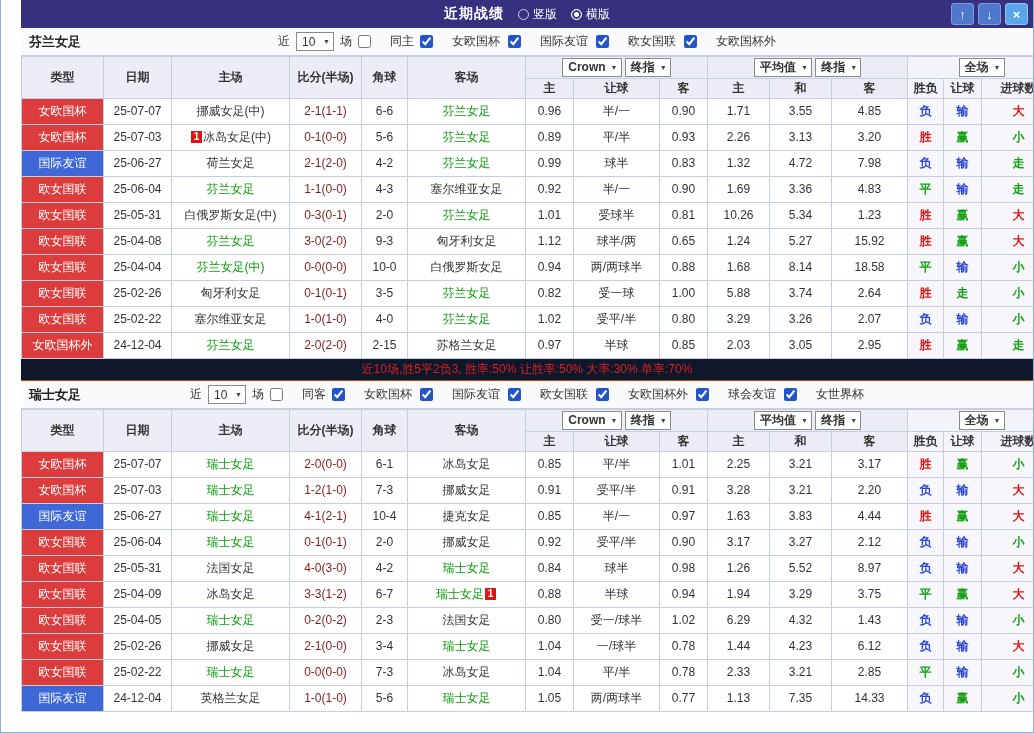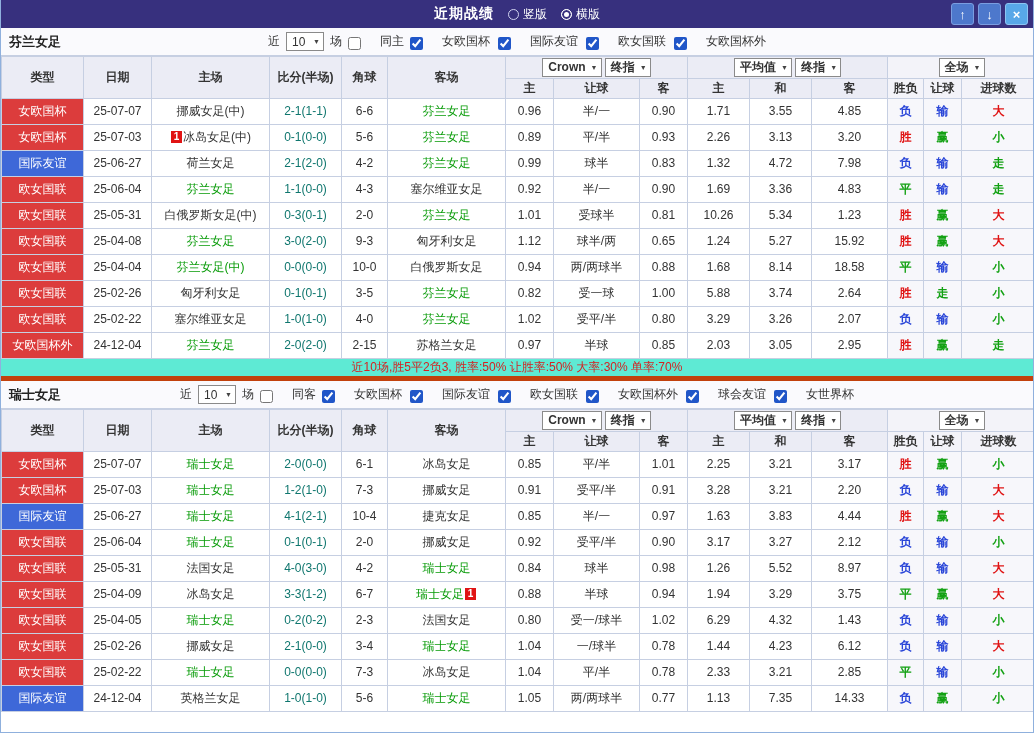--- a/index.html
+++ b/index.html
@@ -1,66 +1,66 @@
 <!DOCTYPE html>
 <html><head>
 <meta charset="utf-8">
 <style>
   * { box-sizing: border-box; margin: 0; padding: 0; }
   html,body { background:#fff; }
   body { font-family: "Liberation Sans", "DejaVu Sans", sans-serif; font-size: 12px; color:#333; }
-  .wrap { width:1034px; height:733px; border:1px solid #8fb0dd; border-top:none; overflow:hidden; background:#fff; }
+  .wrap { width:1034px; height:733px; border:1px solid #8fb0dd; border-top:none; overflow:hidden; background:#fff;padding-left:20px; }
 
   
   .topbar { height:28px; background:#37307e; position:relative; display:flex; align-items:center; color:#fff; }
   .topbar-center { flex:1; display:flex; justify-content:center; align-items:center; gap:14px; }
   .tb-title { font-weight:bold; font-size:14px; letter-spacing:1px; }
   .radio-opt { display:inline-flex; align-items:center; gap:4px; cursor:pointer; font-size:12px; }
   .rdo { width:11px; height:11px; border-radius:50%; border:1px solid #cfd2ee; background:transparent; position:relative; display:inline-block; }
   .rdo.on { background:#fff; border-color:#fff; box-shadow: inset 0 0 0 2px #37307e; }
   .win-btns { position:absolute; right:5px; top:3px; display:flex; gap:4px; }
   .wbtn { width:23px; height:22px; border-radius:3px; display:flex; align-items:center; justify-content:center;
           color:#fff; font-weight:bold; font-size:13px; cursor:pointer; }
   .wbtn.up, .wbtn.down { background:#4d78cc; border:1px solid #7a9de0; }
   .wbtn.close { background:#58a7e8; border:1px solid #8cc4f2; }
 
   
   .sec-head { height:28px; background:#fafafd; border-bottom:1px solid #c6cfe2; display:flex; align-items:center; position:relative; }
   .team-title { position:absolute; left:8px; font-weight:bold; font-size:13px; color:#222; }
   .filters { flex:1; display:flex; justify-content:center; align-items:center; gap:6px; color:#333; }
   .lg { display:inline-flex; align-items:center; gap:8px; }
-  label.chk { display:inline-flex; align-items:flex-end; gap:19px; cursor:pointer; }
+  label.chk { display:inline-flex; align-items:center; gap:19px; cursor:pointer; }
   input[type=checkbox] { width:13px; height:13px; accent-color:#2056c8; margin:0; }
 
   
   .sel { display:inline-flex; align-items:center; justify-content:space-between; border:1px solid #8a8a8a;
          background:#fff; height:19px; padding:0 3px 0 5px; min-width:38px; cursor:pointer; gap:5px; }
   .sel .car { font-size:7px; color:#444; }
 
   
   table { border-collapse:collapse; table-layout:fixed; width:100%; }
   th, td { border:1px solid #c6cfe2; text-align:center; overflow:hidden; white-space:nowrap; }
   thead th { background:#ebecf5; font-weight:bold; color:#333; height:20px; font-size:12px; }
   thead tr.grp th { height:22px; }
   tbody td { height:25px; line-height:25px; background:#fff; font-size:12px; }
   .tint { background:#f3f3f9 !important; }
   tbody td.tint { background:#f7f7fb !important; }
 
   td.lt-r { background:#dc3c3c; color:#fff; }
   td.lt-b { background:#3e68d8; color:#fff; }
-  td.score { color:#0f766e; }
+  td.score { color:#7f1d1d; }
   .fo { color:#089b08; }
   .badge { display:inline-block; background:#e01414; color:#fff; font-size:10px; line-height:12px;
            min-width:11px; height:12px; margin:0 1px; vertical-align:1px; font-weight:bold; }
   .cr { color:#e01414; font-weight:bold; }
   .cb { color:#2a46d8; font-weight:bold; }
   .cg { color:#13a113; font-weight:bold; }
 
   .summary { height:22px; display:flex; align-items:center; justify-content:center;
-             color:#d42222; background:#5eead4; border-bottom:5px solid #c2410c; font-size:12px; }
+             color:#d42222; background:#0f172a; border-bottom:1px solid #c2410c; font-size:12px; }
 </style>
 </head>
 <body>
 
 <div class="wrap">
 
   <div class="topbar">
     <div class="topbar-center">
       <span class="tb-title">近期战绩</span>
       <span class="radio-opt">

